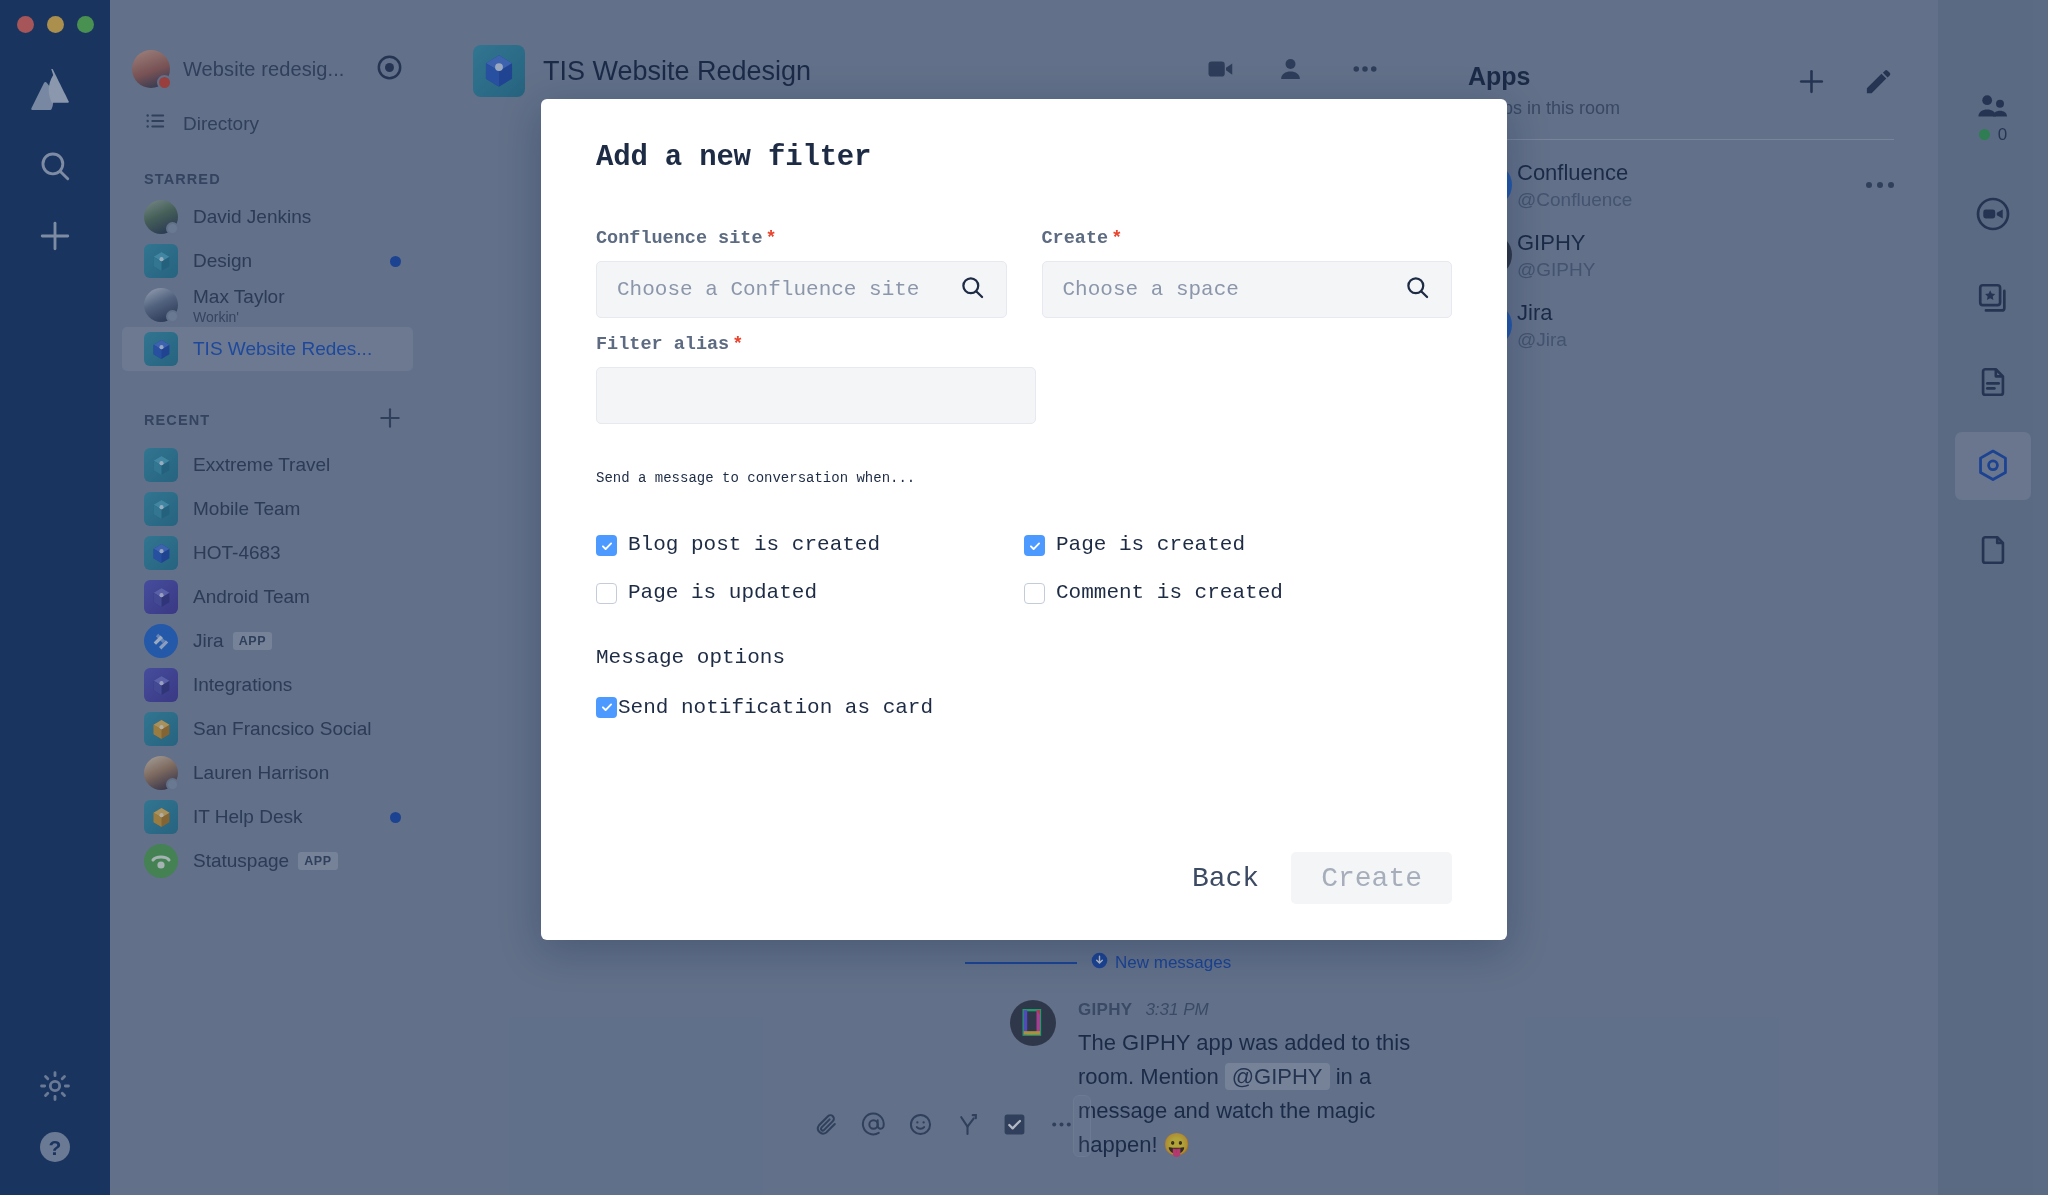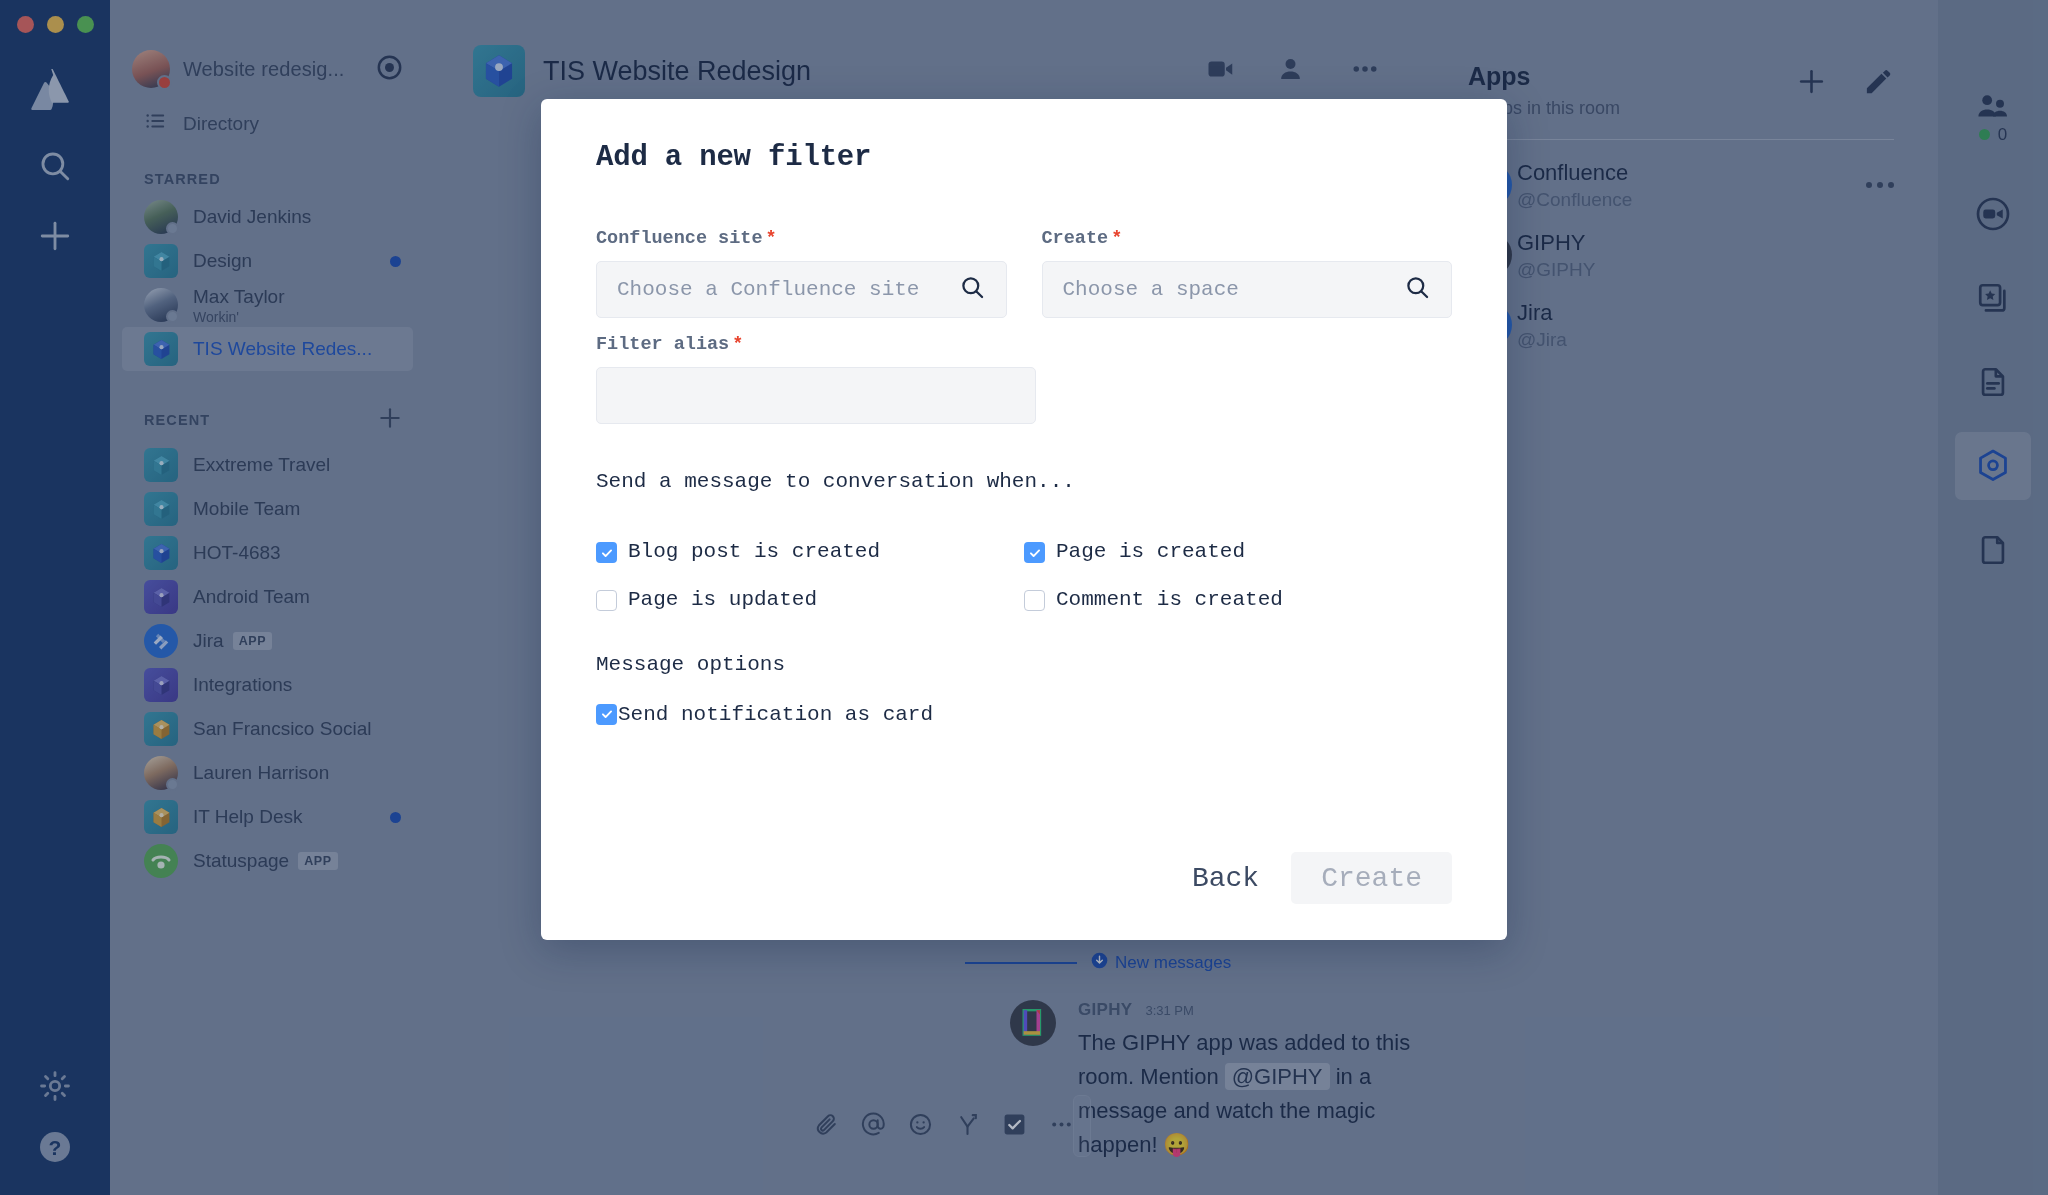--- a/index.html
+++ b/index.html
@@ -105,21 +105,21 @@
   .newmsg { position: absolute; left: 540px; right: 600px; top: 952px; display: flex; align-items: center; gap: 0; }
   .nm-line { height: 2px; background: #1e4fb5; flex: 1 1 auto; }
   .nm-line.short { flex: 0 0 112px; }
   .nm-label { display: flex; align-items: center; gap: 7px; padding: 0 14px; color: #1e4fb5; font-size: 17px; white-space: nowrap; }
 
   .msg { position: absolute; left: 585px; top: 1000px; display: flex; gap: 22px; }
   .msg-av { width: 46px; height: 46px; border-radius: 50%; background: #3b3f49;
             display: flex; align-items: center; justify-content: center; flex: 0 0 46px; }
   .msg-meta { display: flex; gap: 13px; align-items: baseline; }
   .msg-auth { font-size: 17px; font-weight: bold; color: #4b5a73; letter-spacing: .3px; }
-  .msg-time { font-size: 13px; color: #4b5a73; }
+  .msg-time { font-size: 17px; color: #4b5a73; font-style: italic; }
   .msg-body { font-size: 22px; color: #1d2b45; line-height: 1.55; margin-top: 6px; max-width: 680px; }
   .mention { background: rgba(255,255,255,.26); border-radius: 4px; padding: 1px 7px; color: #2a3852; }
 
   .composer { position: absolute; left: 648px; right: 560px; bottom: 38px; height: 62px;
               border: 1px solid #96a1b5; border-radius: 6px; background: rgba(255,255,255,.06);
               display: flex; align-items: center; justify-content: flex-end; padding-right: 16px; gap: 22px; }
 
   
   .apps {
     width: 500px; flex: 0 0 500px; height: 1195px;
@@ -168,21 +168,21 @@
   .req { color: #e8442e; margin-left: 3px; }
   .inp {
     height: 57px; background: #f4f5f7; border: 1px solid #e6e9ef; border-radius: 5px;
     display: flex; align-items: center; padding: 0 20px; cursor: text;
   }
   .inp .phh { font-size: 21px; color: #8b96aa; }
   .inp .srch { margin-left: auto; }
   .field-alias { width: 440px; margin-top: 16px; }
   .inp.alias { cursor: text; }
 
-  .sub-h { font-size: 21px; color: #1d2b45; margin-top: 46px; }
+  .sub-h { font-size: 14px; color: #1d2b45; margin-top: 46px; }
   .cbgrid { display: flex; flex-wrap: wrap; margin-top: 22px; }
   .cbrow { width: 50%; display: flex; align-items: flex-end; gap: 11px; height: 48px; cursor: pointer; }
   .cb { width: 21px; height: 21px; border-radius: 4px; flex: 0 0 21px;
         display: flex; align-items: center; justify-content: center; }
   .cb.on { background: #4c9aff; }
   .cb.off { background: #ffffff; border: 1.6px solid #c4ccda; }
   .cb-label { font-size: 21px; color: #1d2b45; }
   .opt-h { font-size: 21px; color: #1d2b45; margin-top: 42px; }
   .optrow { display: flex; align-items: center; gap: 1px; height: 48px; margin-top: 14px; cursor: pointer; }
 

